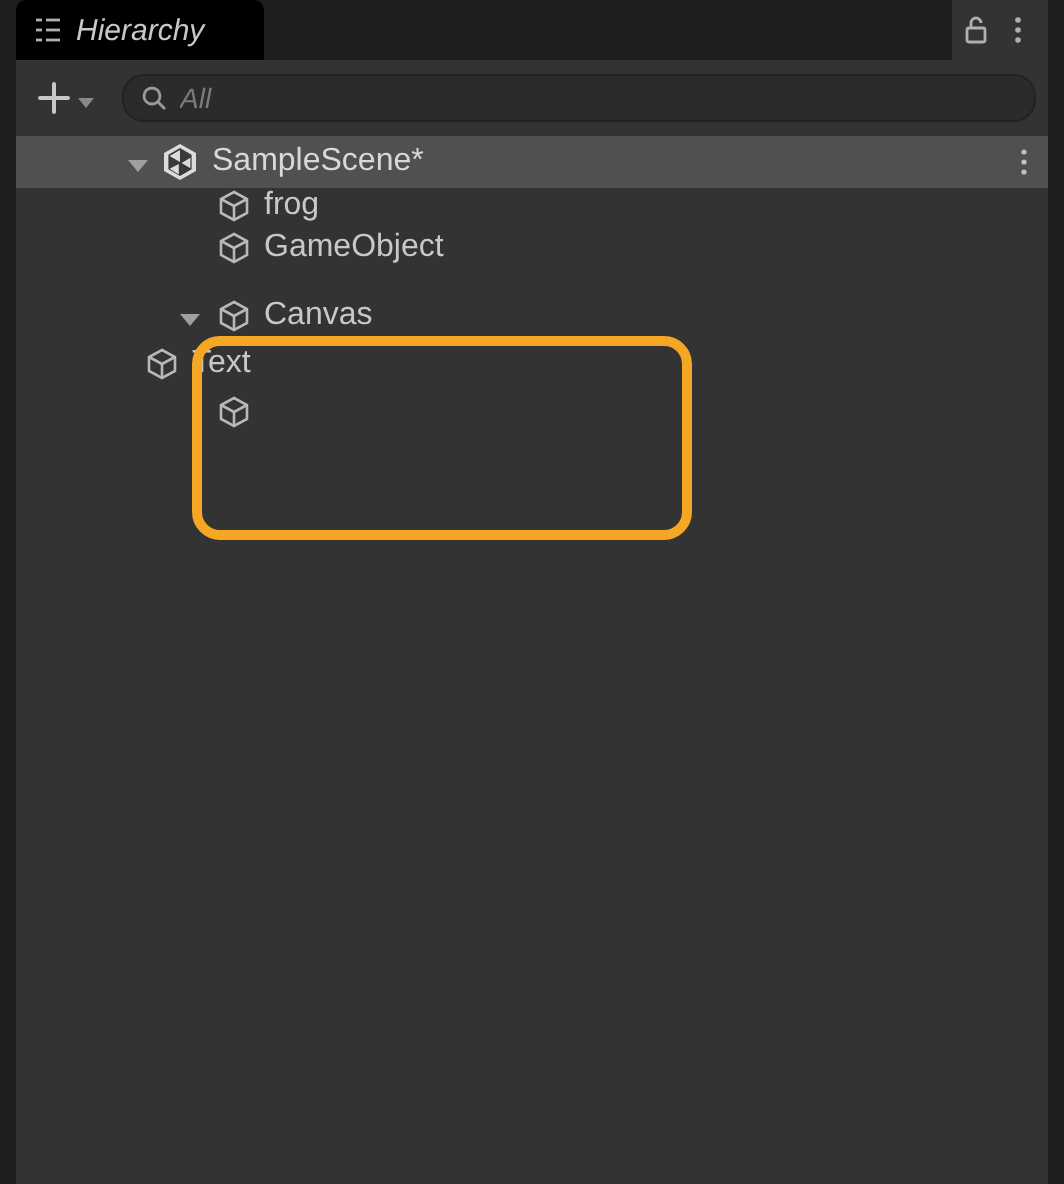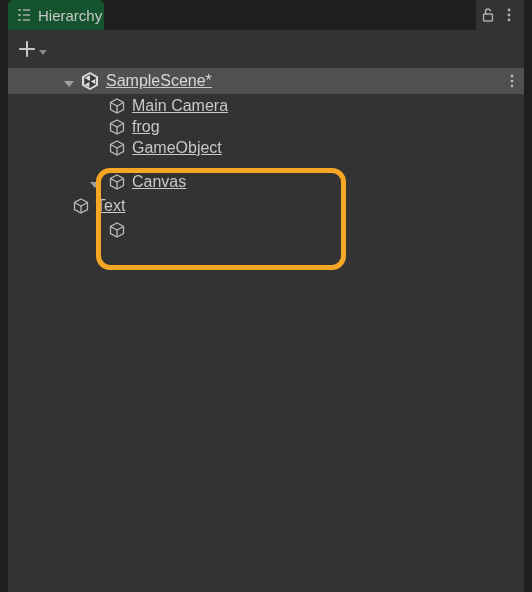--- a/index.html
+++ b/index.html
@@ -5,39 +5,39 @@
   html,body{margin:0;padding:0;background:#232323;font-family:"Helvetica Neue",Arial,sans-serif;font-size:15px;color:#c8c8c8;-webkit-font-smoothing:antialiased;}
   .window{width:532px;height:592px;background:#333333;display:flex;flex-direction:column;box-sizing:border-box;}
   .edge{background:#1e1e1e;}
   .edge-left{width:8px;}
   .edge-right{width:8px;}
   .row{display:flex;flex-direction:row;}
   .main{flex:1;display:flex;flex-direction:column;}
   
   
   .tabbar{height:30px;background:#1e1e1e;display:flex;align-items:flex-end;}
-  .tab{height:30px;background:#14532d;border-top-left-radius:5px;border-top-right-radius:5px;display:flex;align-items:center;padding:0 2px 0 8px;margin-left:0;}
+  .tab{height:30px;background:#000000;border-top-left-radius:5px;border-top-right-radius:5px;display:flex;align-items:center;padding:0 30px 0 8px;margin-left:0;font-style:italic;}
   .tab .icon{margin-right:6px;display:flex;}
   .tab-label{color:#c8c8c8;font-size:15px;}
   .tabbar .spacer{flex:1;}
   .tab-right{display:flex;align-items:center;height:30px;background:#333333;padding-right:6px;}
   .tab-right .icon{margin:0 4px;}
   
   
   .toolbar{height:30px;display:flex;align-items:center;padding:4px 6px;}
   .add-btn{display:flex;align-items:center;padding:2px 4px;cursor:pointer;}
   .add-btn .caret{margin-left:3px;}
   .search{flex:1;margin-left:10px;height:22px;background:#2b2b2b;border:1px solid #222;border-radius:11px;display:flex;align-items:center;padding:0 8px;}
   .search .sicon{margin-right:4px;}
   .search input{flex:1;background:transparent;border:none;outline:none;color:#c8c8c8;font-size:14px;font-style:italic;}
   .search input::placeholder{color:#7a7a7a;font-style:italic;}
   
   
   .tree{flex:1;overflow:hidden;position:relative;}
-  .tree-inner{position:relative;text-decoration:underline;}
+  .tree-inner{position:relative;}
   .scene-row{height:26px;background:#505050;display:flex;align-items:center;padding-left:72px;position:relative;}
   .scene-row .foldout{position:absolute;left:56px;}
   .scene-row .unity-logo{margin-right:6px;}
   .scene-row .label{font-size:16px;color:#d8d8d8;}
   .scene-row .menu{position:absolute;right:8px;}
   
   .item-row{height:24px;display:flex;align-items:center;position:relative;}
   .item-row .cube{margin-right:6px;}
   .item-row .label{font-size:16px;color:#c8c8c8;}
   
@@ -106,20 +106,29 @@
               <g stroke="#c8c8c8" stroke-width="2" stroke-linecap="round">
                 <line x1="9" y1="2" x2="9" y2="16"></line>
                 <line x1="2" y1="9" x2="16" y2="9"></line>
               </g>
             </svg>
           </span>
           <span class="caret">
             <span class="tri tri-down-sm"></span>
           </span>
         </div>
+        <div class="search">
+          <span class="sicon">
+            <svg width="14" height="14" viewBox="0 0 14 14">
+              <circle cx="6" cy="6" r="4" stroke="#9a9a9a" stroke-width="1.4" fill="none"></circle>
+              <line x1="9" y1="9" x2="12.5" y2="12.5" stroke="#9a9a9a" stroke-width="1.4"></line>
+            </svg>
+          </span>
+          <input type="text" placeholder="All" style="">
+        </div>
       </div>
 
       <div class="tree">
         <div class="tree-inner">
 
           <div class="scene-row">
             <span class="foldout"><span class="tri tri-down"></span></span>
             <span class="unity-logo">
               <svg width="20" height="20" viewBox="0 0 20 20">
                 <polygon points="10,1 18,5.5 18,14.5 10,19 2,14.5 2,5.5" fill="#dcdcdc"></polygon>
@@ -132,32 +141,20 @@
             <span class="label">SampleScene*</span>
             <span class="menu">
               <svg width="8" height="18" viewBox="0 0 8 18">
                 <circle cx="4" cy="4" r="1.3" fill="#c0c0c0"></circle>
                 <circle cx="4" cy="9" r="1.3" fill="#c0c0c0"></circle>
                 <circle cx="4" cy="14" r="1.3" fill="#c0c0c0"></circle>
               </svg>
             </span>
           </div>
 
-          <div class="item-row indent-1">
-            <span class="cube">
-              <svg width="18" height="18" viewBox="0 0 18 18">
-                  <g stroke="#b8b8b8" stroke-width="1.3" fill="none">
-                    <polygon points="9,2 15.5,5.5 15.5,12.5 9,16 2.5,12.5 2.5,5.5"></polygon>
-                    <polyline points="2.5,5.5 9,9 15.5,5.5"></polyline>
-                    <line x1="9" y1="9" x2="9" y2="16"></line>
-                  </g>
-                </svg>
-            </span>
-            <span class="label">Main Camera</span>
-          </div>
 
           <div class="item-row indent-1" style="height:18px;overflow:hidden;">
             <span class="cube">
               <svg width="18" height="18" viewBox="0 0 18 18">
                   <g stroke="#b8b8b8" stroke-width="1.3" fill="none">
                     <polygon points="9,2 15.5,5.5 15.5,12.5 9,16 2.5,12.5 2.5,5.5"></polygon>
                     <polyline points="2.5,5.5 9,9 15.5,5.5"></polyline>
                     <line x1="9" y1="9" x2="9" y2="16"></line>
                   </g>
                 </svg>

